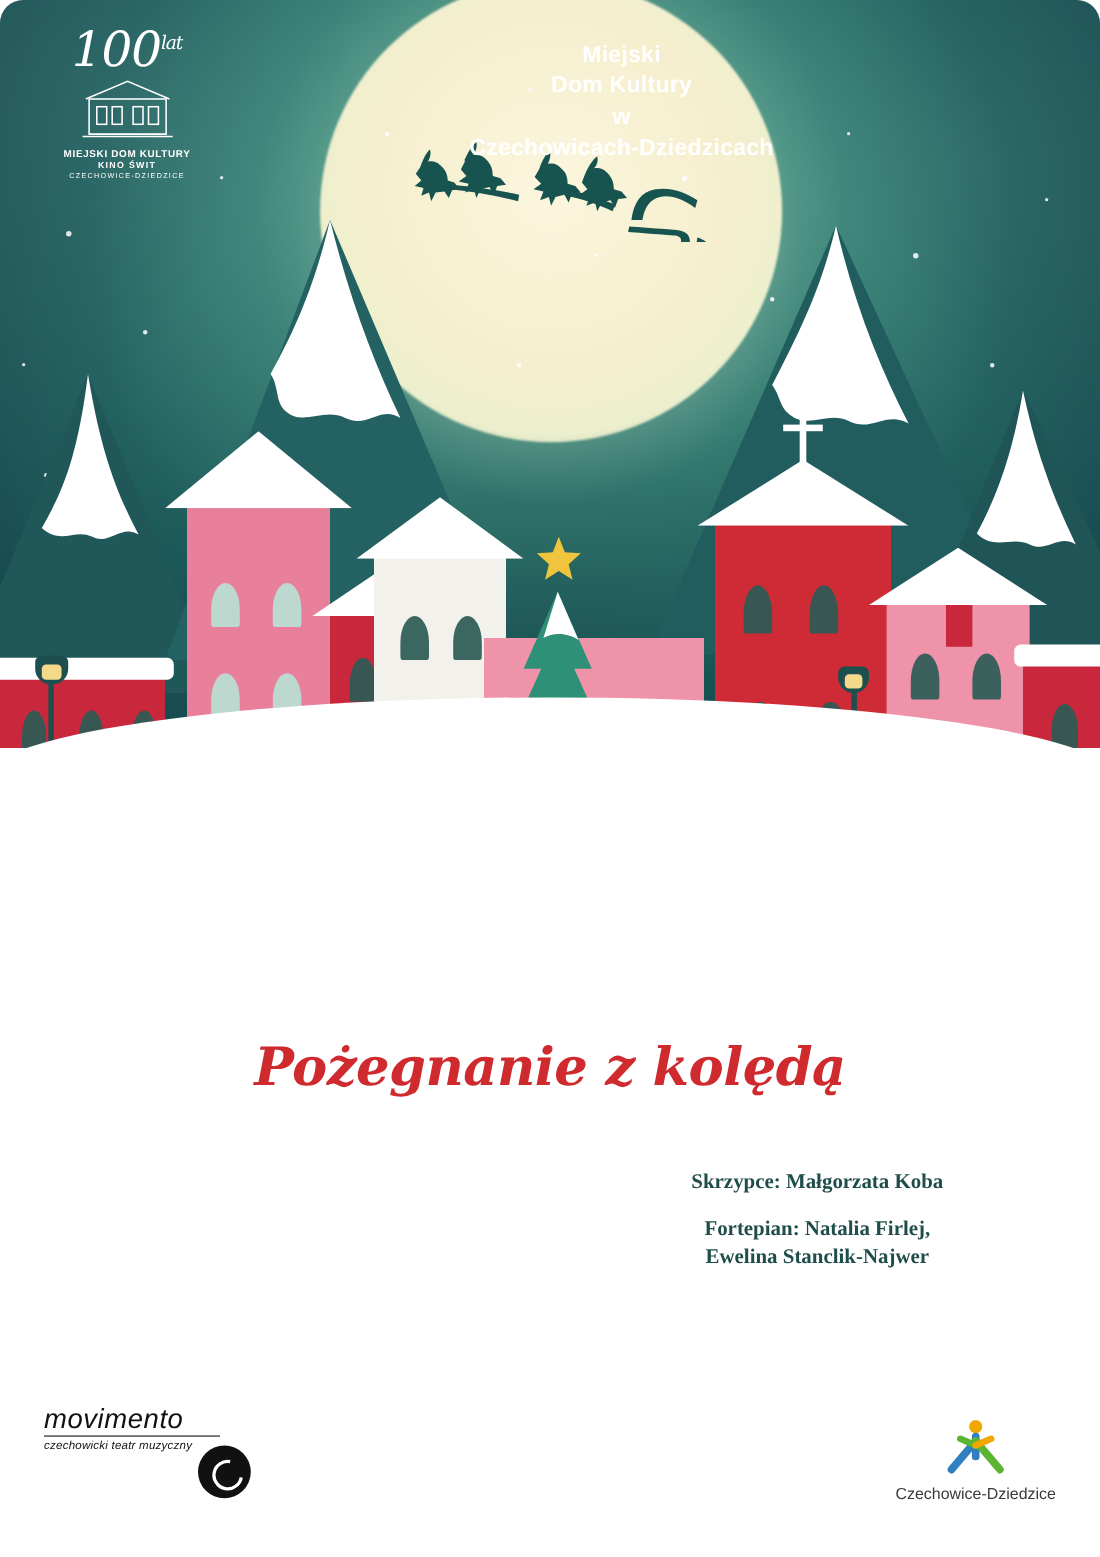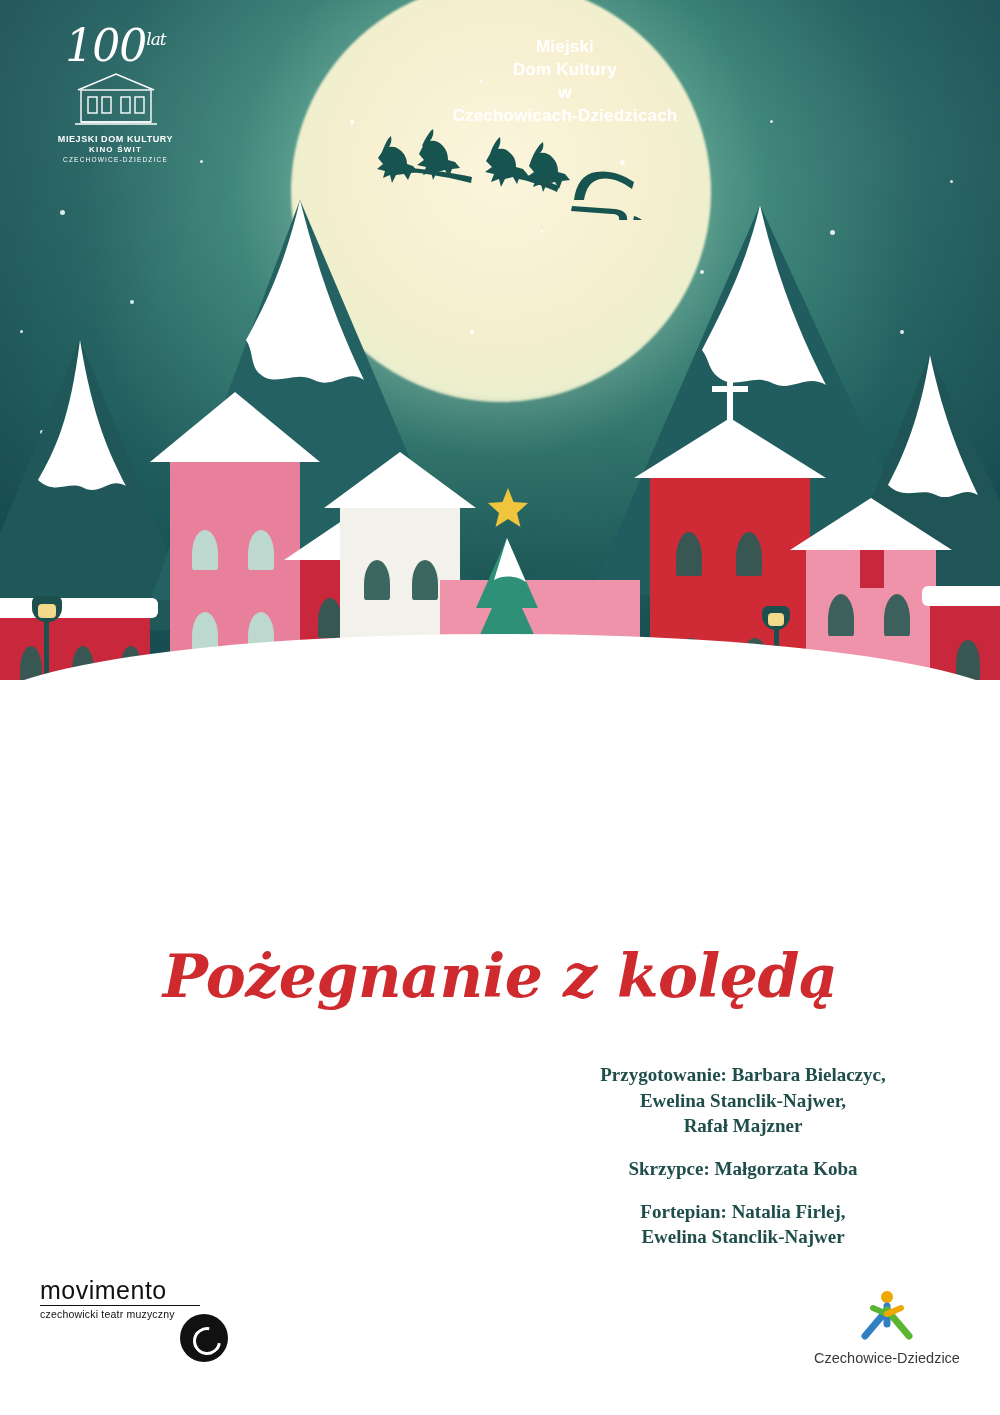--- a/index.html
+++ b/index.html
@@ -9,20 +9,21 @@
   }
   body {
     font-family: "Liberation Sans", sans-serif;
   }
   .poster {
     position: relative;
     width: 1000px;
     height: 1415px;
     overflow: hidden;
     background: #ffffff;
+    border-radius: 21px;
   }
 
   
   .scene {
     position: absolute;
     left: 0; top: 0;
     width: 1000px;
     height: 800px;
     overflow: hidden;
     background:
@@ -124,21 +125,21 @@
   .logo-mdk .sub3 { font-size: 6.5px; letter-spacing: 1.2px; margin-top: 2px; }
   .logo-house { margin: 2px auto 0; width: 86px; height: 58px; }
 
   .org-top {
     position: absolute;
     left: 420px;
     top: 36px;
     width: 290px;
     text-align: center;
     color: #ffffff;
-    font-size: 17px;
+    font-size: 21px;
     font-weight: bold;
     line-height: 1.35;
     letter-spacing: .2px;
   }
 
   
   .title-main {
     position: absolute;
     left: 0;
     top: 818px;
@@ -154,21 +155,21 @@
   }
   .title-sub {
     position: absolute;
     left: 0;
     top: 946px;
     width: 1000px;
     text-align: center;
     font-family: "DejaVu Serif", serif;
     font-style: italic;
     font-weight: bold;
-    font-size: 60px;
+    font-size: 48px;
     line-height: 1;
     color: #cf2b2f;
     letter-spacing: -0.5px;
   }
 
   
   .performers {
     position: absolute;
     left: 52px;
     top: 1072px;
@@ -230,20 +231,21 @@
   }
 
   
   .logo-movimento {
     position: absolute;
     left: 40px;
     top: 1278px;
     width: 200px;
     height: 86px;
     color: #111111;
+    font-style: italic;
   }
   .logo-movimento .m-name {
     font-size: 25px;
     letter-spacing: .5px;
     line-height: 1;
   }
   .logo-movimento .m-sub {
     font-size: 10.5px;
     letter-spacing: .2px;
     margin-top: 2px;
@@ -500,25 +502,20 @@
     <div>Dom Kultury</div>
     <div>w</div>
     <div>Czechowicach-Dziedzicach</div>
   </div>
 
   <div class="title-sub">Pożegnanie z kolędą</div>
 
 
   <div class="credits">
     <div class="grp">
-      <div>Przygotowanie: Barbara Bielaczyc,</div>
-      <div>Ewelina Stanclik-Najwer,</div>
-      <div>Rafał Majzner</div>
-    </div>
-    <div class="grp">
       <div>Skrzypce: Małgorzata Koba</div>
     </div>
     <div class="grp">
       <div>Fortepian: Natalia Firlej,</div>
       <div>Ewelina Stanclik-Najwer</div>
     </div>
   </div>
 
 
   <div class="logo-movimento">

